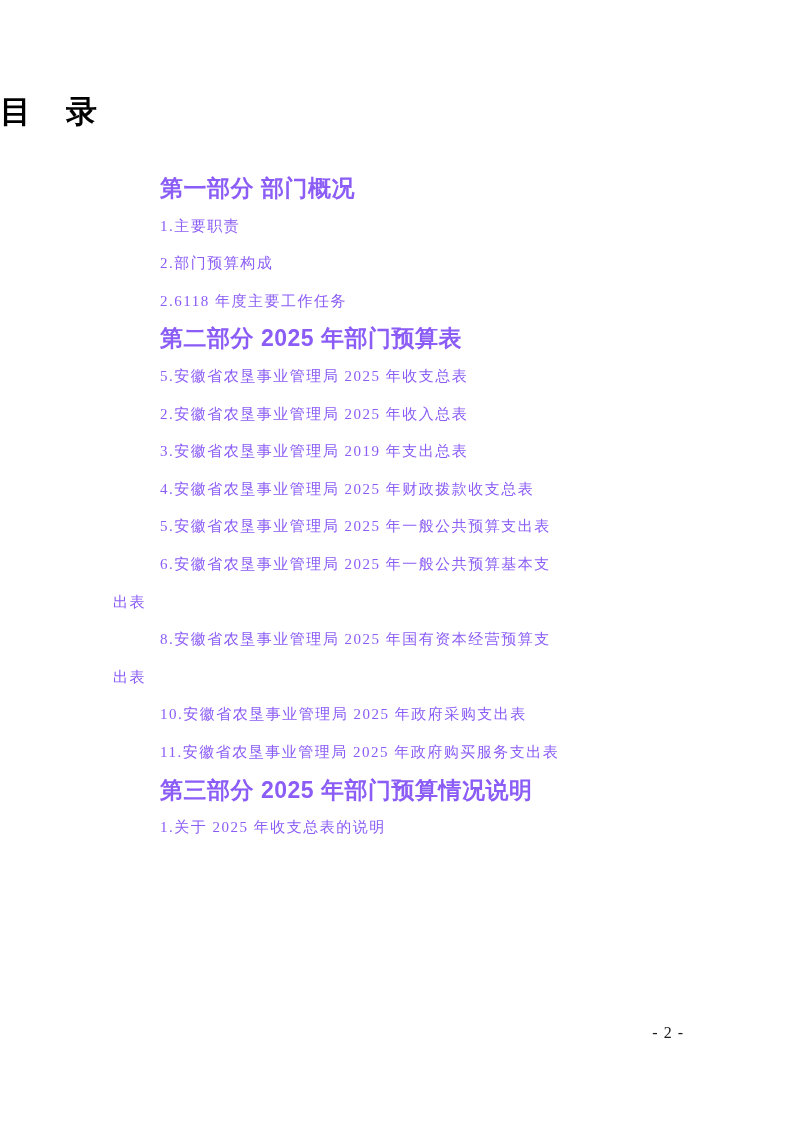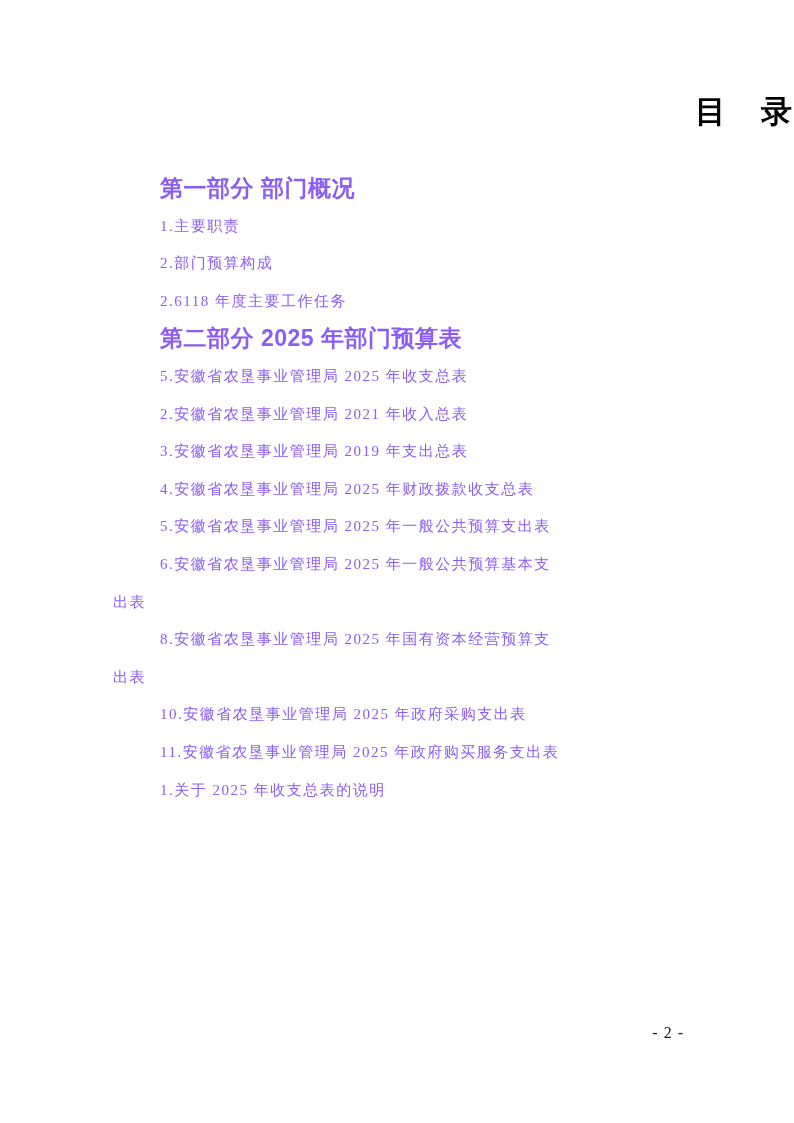--- a/index.html
+++ b/index.html
@@ -14,21 +14,21 @@
     margin: 0 auto;
     background: #ffffff;
     overflow: hidden;
     color: #000000;
   }
   .doc-title {
     position: absolute;
     top: 93px;
     left: 0;
     width: 100%;
-    text-align: right;
+    text-align: left;
     font-family: "Liberation Sans", "DejaVu Sans", sans-serif;
     font-weight: bold;
     font-size: 31px;
     line-height: 38px;
     letter-spacing: 2px;
     color: #000000;
   }
   .toc {
     position: absolute;
     top: 170px;
@@ -70,27 +70,28 @@
 <div class="page">
   <div class="doc-title">目　录</div>
 
   <div class="toc">
       <p class="toc-entry heading">第一部分 部门概况</p>
       <p class="toc-entry item">1.主要职责</p>
       <p class="toc-entry item">2.部门预算构成</p>
       <p class="toc-entry item">2.6118 年度主要工作任务</p>
       <p class="toc-entry heading">第二部分 2025 年部门预算表</p>
       <p class="toc-entry item">5.安徽省农垦事业管理局 2025 年收支总表</p>
-      <p class="toc-entry item">2.安徽省农垦事业管理局 2021 年收入总表</p>
+      <p class="toc-entry item">2.安徽省农垦事业管理局 2025 年收入总表</p>
       <p class="toc-entry item">3.安徽省农垦事业管理局 2019 年支出总表</p>
       <p class="toc-entry item">4.安徽省农垦事业管理局 2025 年财政拨款收支总表</p>
       <p class="toc-entry item">5.安徽省农垦事业管理局 2025 年一般公共预算支出表</p>
       <p class="toc-entry item">6.安徽省农垦事业管理局 2025 年一般公共预算基本支
 出表</p>
       <p class="toc-entry item">8.安徽省农垦事业管理局 2025 年国有资本经营预算支
 出表</p>
       <p class="toc-entry item">10.安徽省农垦事业管理局 2025 年政府采购支出表</p>
       <p class="toc-entry item">11.安徽省农垦事业管理局 2025 年政府购买服务支出表</p>
+      <p class="toc-entry heading">第三部分 2025 年部门预算情况说明</p>
       <p class="toc-entry item">1.关于 2025 年收支总表的说明</p>
     </div>
 
   <div class="page-number">- 2 -</div>
 </div>
 
 </body></html>

